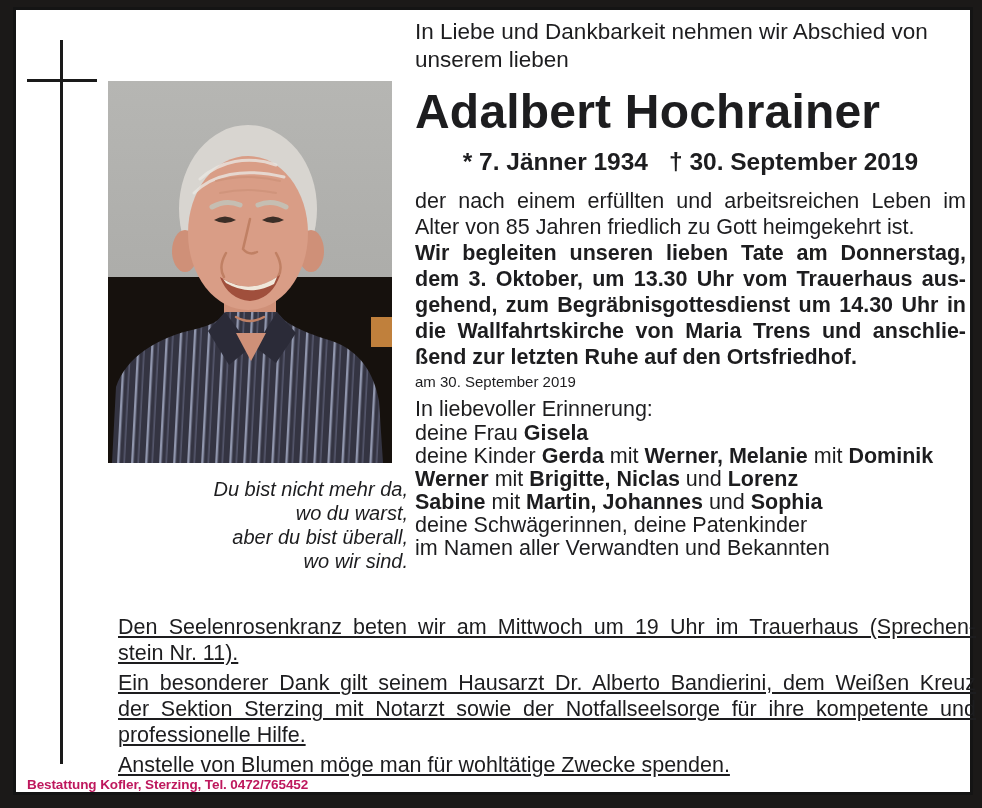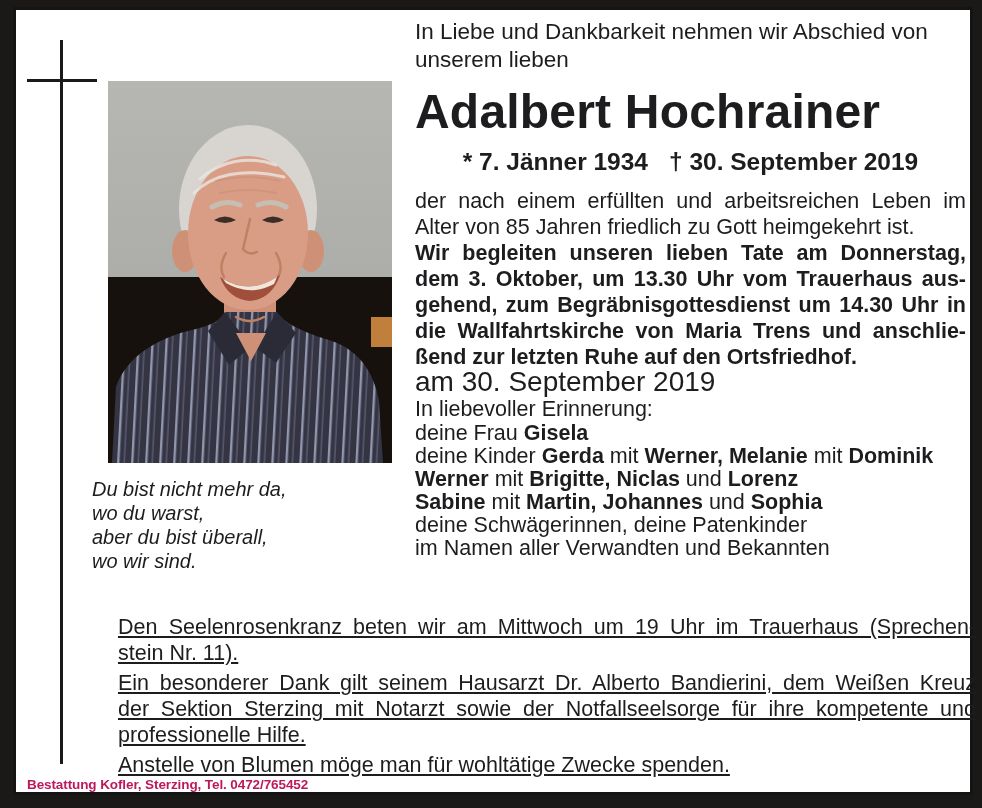--- a/index.html
+++ b/index.html
@@ -28,36 +28,36 @@
   .shirt-stripe{fill:var(--shirt-stripe,#9096ad);}
   .shirt-stripe2{fill:#5e6078;}
   .shirt-collar{fill:#2b2b38;}
   .brow{stroke:#c5beb2;stroke-width:5;fill:none;stroke-linecap:round;}
   .eye{fill:#3c2e27;}
   .line2{stroke:#c08064;stroke-width:2.5;fill:none;stroke-linecap:round;}
   .line3{stroke:#cc9178;stroke-width:2;fill:none;stroke-linecap:round;opacity:.75;}
   .mouth{fill:#a04f3c;}
   .teeth{fill:#f0e7da;}
   
-  .quote{position:absolute;left:76px;top:467px;width:316px;text-align:left;
+  .quote{position:absolute;left:76px;top:467px;width:316px;text-align:right;
          font-style:italic;font-size:20px;line-height:24px;}
   
   .col{position:absolute;left:399px;top:8px;width:551px;}
   .intro{font-size:22.5px;line-height:28px;}
   .name{font-size:48px;line-height:52px;font-weight:700;margin-top:12px;
         white-space:nowrap;letter-spacing:0.2px;}
   .dates{display:flex;justify-content:center;gap:21px;font-weight:700;
          font-size:24.5px;line-height:29px;margin-top:9px;}
   .para{font-size:21.5px;line-height:26px;}
   .p1{margin-top:12px;}
   .p2{font-weight:bold;}
   .jpara > div{text-align:justify;text-align-last:justify;}
   .jpara > div:last-child{text-align-last:left;}
   .places{margin-top:4px;font-size:21px;line-height:24px;letter-spacing:2.6px;white-space:nowrap;}
-  .amline{font-size:28px;line-height:24px;}
+  .amline{font-size:15px;line-height:24px;}
   .memory-heading{margin-top:2px;font-size:21.5px;line-height:26px;}
   .family{font-size:21.5px;}
   .family > div{line-height:23px;}
   
   .bottom{position:absolute;left:102px;top:604px;width:858px;text-decoration:underline;}
   .bp{font-size:21.5px;line-height:26px;}
   .bp2{margin-top:4px;}
   .bp3{margin-top:4px;}
   .footer{position:absolute;left:11px;top:767px;font-size:13.5px;font-weight:700;
           color:#be185d;letter-spacing:-0.1px;}

